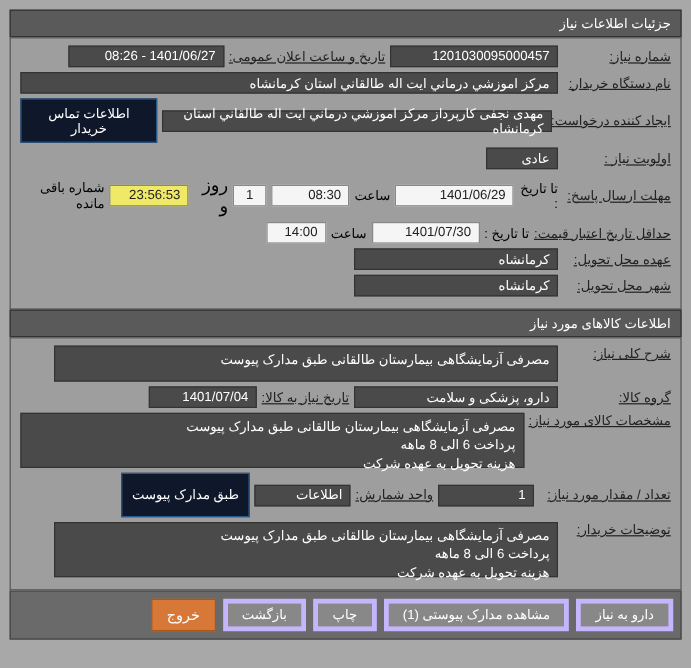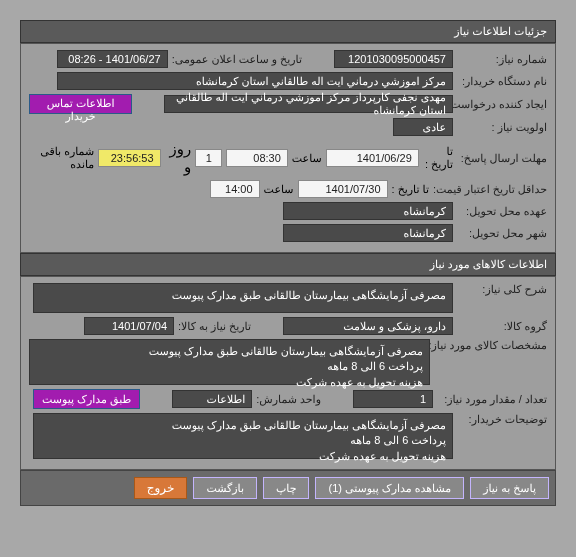--- a/index.html
+++ b/index.html
@@ -5,21 +5,21 @@
 * { box-sizing: border-box; margin: 0; padding: 0; }
 body {
   font-family: Tahoma, Arial, sans-serif;
   font-size: 11px;
   background: #a8a8a8;
   direction: rtl;
   width: 576px;
   height: 557px;
   overflow: hidden;
 }
-.container { padding: 20px; }
+.container { padding: 8px; }
 .section-header {
   background: #5a5a5a;
   color: #fff;
   padding: 4px 8px;
   font-size: 11px;
   border: 1px solid #333;
 }
 .panel {
   background: #9e9e9e;
   border: 1px solid #555;
@@ -30,31 +30,31 @@
   align-items: center;
   margin-bottom: 4px;
   gap: 4px;
 }
 .label {
   color: #222;
   font-size: 11px;
   white-space: nowrap;
   min-width: 90px;
   text-align: right;
+  text-decoration: underline;
 }
 .field {
   background: #4a4a4a;
   color: #fff;
   border: 1px solid #333;
   padding: 2px 6px;
   font-size: 11px;
   height: 18px;
   display: inline-flex;
   align-items: center;
-  margin-left: 28px;
 }
 .field-white {
   background: #f5f5f5;
   color: #222;
   border: 1px solid #888;
   padding: 2px 6px;
   font-size: 11px;
   height: 18px;
 }
 .field-yellow {
@@ -68,32 +68,32 @@
 .textarea-dark {
   background: #4a4a4a;
   color: #fff;
   border: 1px solid #333;
   padding: 4px 6px;
   font-size: 11px;
   width: 420px;
   line-height: 1.4;
 }
 .btn-blue {
-  background: #a21caf;
+  background: #0f172a;
   color: #fff;
   border: 1px solid #2a5a88;
   padding: 2px 8px;
   font-size: 11px;
-  height: 20px;
+  height: 37px;
   cursor: pointer;
 }
 .btn-gray {
   background: #888;
   color: #fff;
-  border: 1px solid #c4b5fd;
+  border: 4px solid #c4b5fd;
   padding: 3px 12px;
   font-size: 11px;
   cursor: pointer;
 }
 .btn-orange {
   background: #d87838;
   color: #fff;
   border: 1px solid #a85818;
   padding: 3px 12px;
   font-size: 12px;
@@ -187,19 +187,19 @@
     </div>
     <div class="row" style="align-items:flex-start">
       <span class="label">توضیحات خریدار:</span>
       <div class="textarea-dark" style="height:46px;white-space:pre-line">مصرفی آزمایشگاهی بیمارستان طالقانی طبق مدارک پیوست
 پرداخت 6 الی 8 ماهه
 هزینه تحویل به عهده شرکت</div>
     </div>
   </div>
 
   <div class="footer-bar">
-    <button class="btn-gray">پاسخ به نیاز</button>
+    <button class="btn-gray">دارو به نیاز</button>
     <button class="btn-gray">مشاهده مدارک پیوستی (1)</button>
     <button class="btn-gray">چاپ</button>
     <button class="btn-gray">بازگشت</button>
     <button class="btn-orange">خروج</button>
   </div>
 </div>
 
 </body></html>

